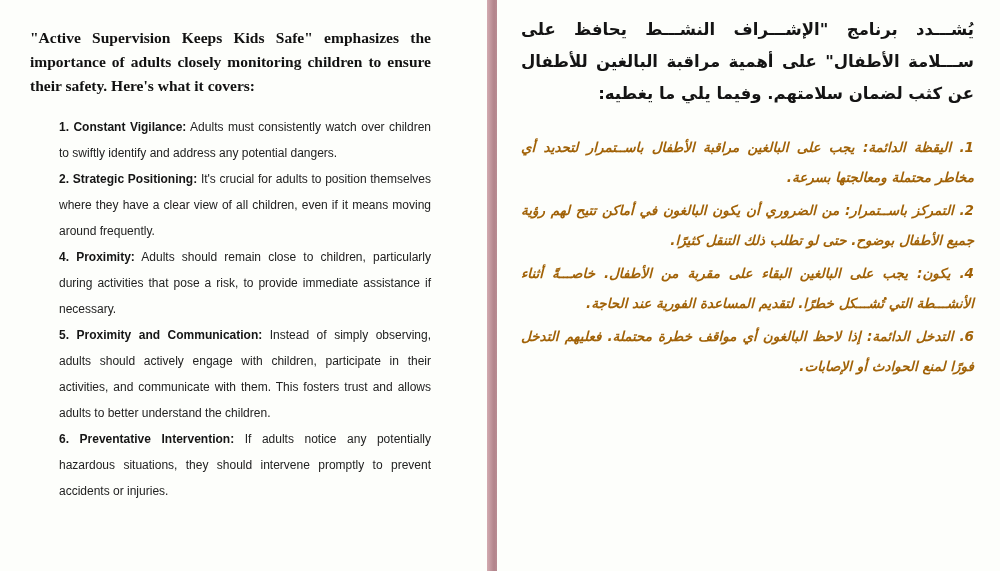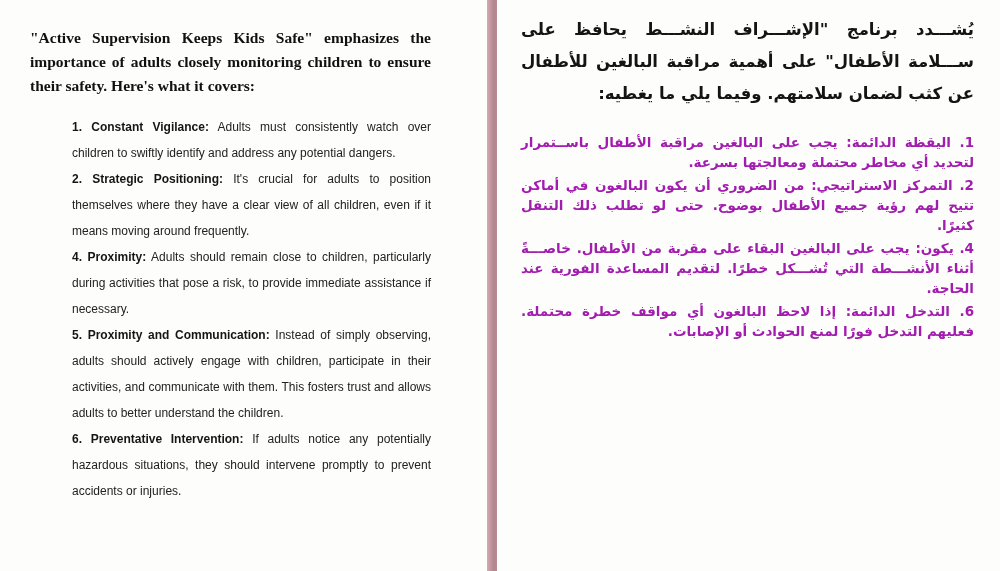--- a/index.html
+++ b/index.html
@@ -32,44 +32,45 @@
   }
   
   .en-intro {
     font-family: "Liberation Serif", serif;
     font-weight: bold;
     font-size: 15.5px;
     line-height: 24px;
     text-align: justify;
     color: #111;
   }
-  .en-list { margin: 16px 0 0 42px; }
+  .en-list { margin: 16px 0 0 29px; }
   .en-item {
     font-size: 12px;
     line-height: 26px;
     text-align: justify;
     color: #222;
   }
   .en-item b { color: #151515; }
   
   .ar-intro {
     font-size: 16.5px;
     font-weight: 700;
     line-height: 32px;
     text-align: justify;
     color: #141414;
   }
   .ar-list { margin-top: 22px; }
   .ar-item {
     font-size: 13.5px;
     font-weight: 700;
-    line-height: 20px;
+    line-height: 30px;
     text-align: justify;
-    color: #a21caf;
+    color: #a16207;
     margin-bottom: 3px;
+    font-style: italic;
   }
 </style>
 </head>
 <body>
 
 <div class="wrap">
 
   <div class="page page-left">
     <p class="en-intro">"Active Supervision Keeps Kids Safe" emphasizes the importance of adults closely monitoring children to ensure their safety. Here's what it covers:</p>
 
@@ -109,21 +110,21 @@
     <p class="ar-intro" dir="rtl">يُشـــدد برنامج "الإشـــراف النشـــط يحافظ على ســـلامة الأطفال" على أهمية مراقبة البالغين للأطفال عن كثب لضمان سلامتهم. وفيما يلي ما يغطيه:</p>
 
     <div class="ar-list">
       <p class="ar-item" dir="rtl">
         <span>1.</span>
         <b>اليقظة الدائمة:</b>
         <span>يجب على البالغين مراقبة الأطفال باســتمرار لتحديد أي مخاطر محتملة ومعالجتها بسرعة.</span>
       </p>
       <p class="ar-item" dir="rtl">
         <span>2.</span>
-        <b>التمركز الاستراتيجي:</b>
+        <b>التمركز باســتمرار:</b>
         <span>من الضروري أن يكون البالغون في أماكن تتيح لهم رؤية جميع الأطفال بوضوح. حتى لو تطلب ذلك التنقل كثيرًا.</span>
       </p>
       <p class="ar-item" dir="rtl">
         <span>4.</span>
         <b>يكون:</b>
         <span>يجب على البالغين البقاء على مقربة من الأطفال. خاصـــةً أثناء الأنشـــطة التي تُشـــكل خطرًا. لتقديم المساعدة الفورية عند الحاجة.</span>
       </p>
       <p class="ar-item" dir="rtl">
         <span>6.</span>
         <b>التدخل الدائمة:</b>

